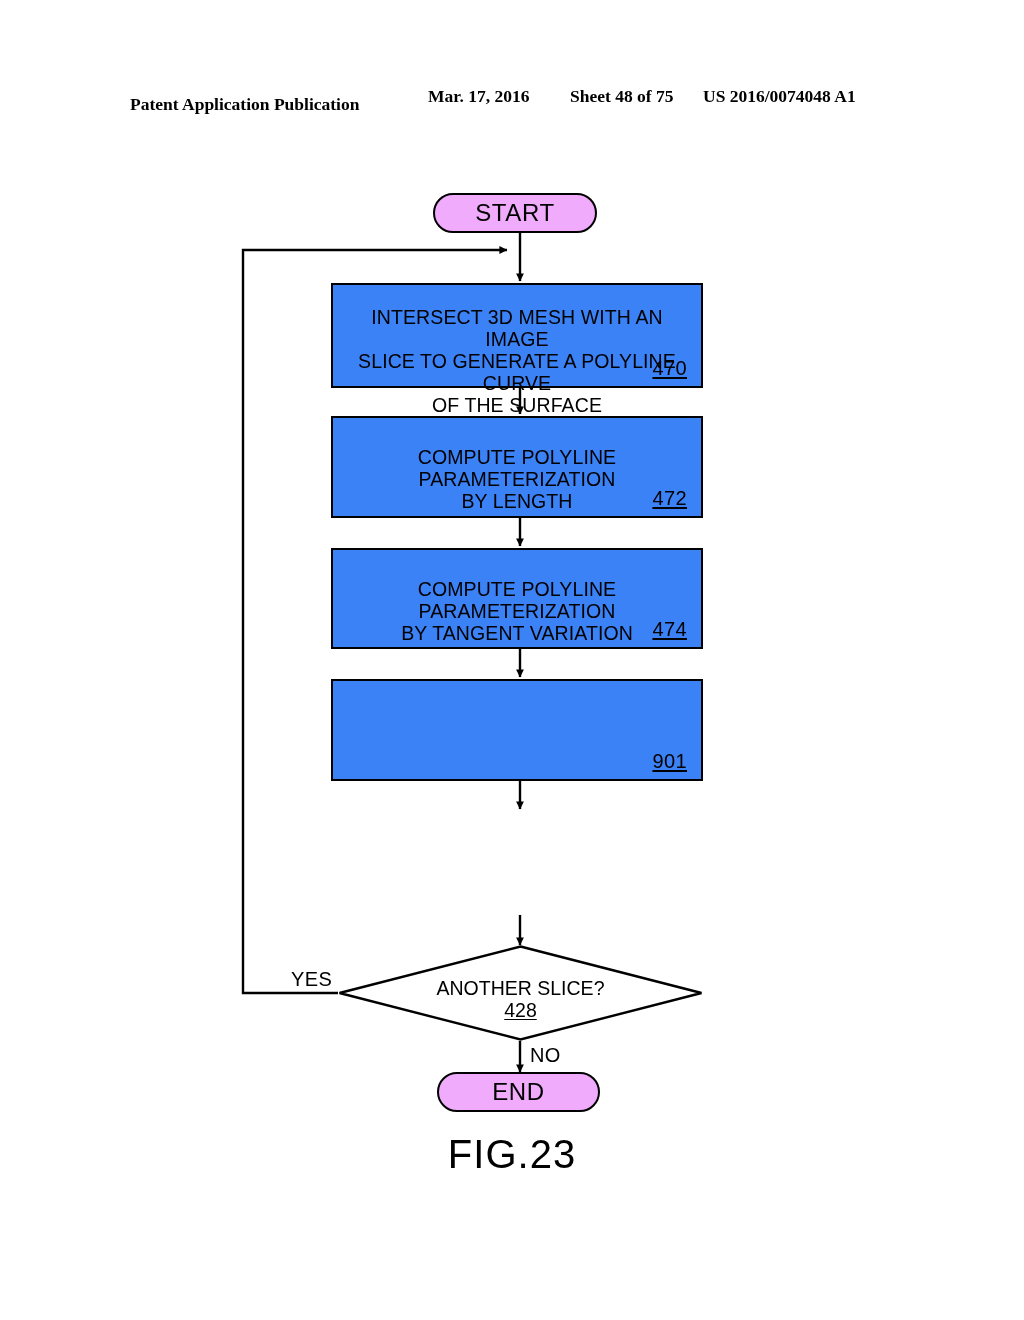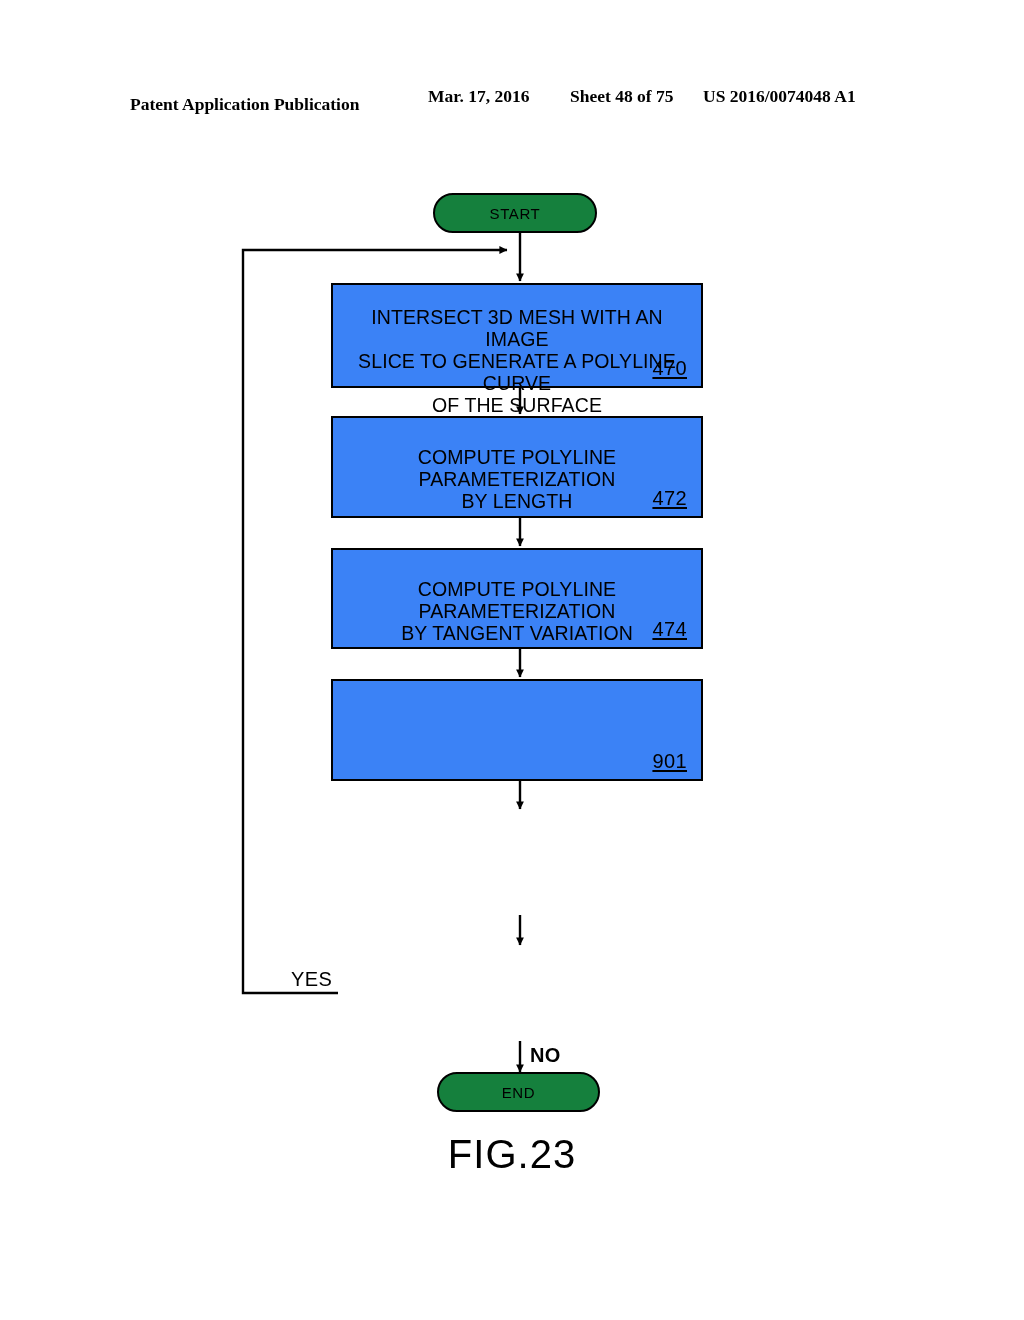--- a/index.html
+++ b/index.html
@@ -57,25 +57,25 @@
     top: 0;
     width: 1024px;
     height: 1320px;
   }
 
   
   .terminal {
     position: absolute;
     border: 2.5px solid #000;
     border-radius: 999px;
-    background: #15803d;
+    background: #f0abfc;
     display: flex;
     align-items: center;
     justify-content: center;
-    font-size: 15px;
+    font-size: 24px;
     letter-spacing: 0.6px;
     box-sizing: border-box;
   }
 
   
   .proc-box {
     position: absolute;
     border: 2.5px solid #000;
     background: #3b82f6;
     box-sizing: border-box;
@@ -206,24 +206,31 @@
     <div class="proc-text" style="top:28px;">COMPUTE POLYLINE PARAMETERIZATION
 BY TANGENT VARIATION</div>
     <div class="ref-num">474</div>
   </div>
 
   <div class="proc-box" style="left:331px; top:679px; width:372px; height:102px;">
     <div class="ref-num">901</div>
   </div>
 
 
+  <div class="diamond-wrap" style="left:338px; top:945px; width:365px; height:96px;">
+    <svg width="365" height="96" viewBox="0 0 365 96" xmlns="http://www.w3.org/2000/svg" style="position:absolute; left:0; top:0;">
+      <polygon points="182.5,1.5 363.5,48 182.5,94.5 1.5,48" fill="#ffffff" stroke="#000000" stroke-width="2.4"></polygon>
+    </svg>
+    <div class="diamond-label" style="top:32px;">ANOTHER SLICE?</div>
+    <div class="diamond-ref" style="top:54px;">428</div>
+  </div>
 
   <div class="edge-label" style="left:291px; top:968px;">YES</div>
 
-  <div class="edge-label" style="left:530px; top:1044px;font-weight:bold;">NO</div>
+  <div class="edge-label" style="left:530px; top:1044px;">NO</div>
 
   <div class="terminal" style="left:437px; top:1072px; width:163px; height:40px;">
     <span>END</span>
   </div>
 
 </div>
 
 <div id="fig-caption">FIG.23</div>
 
 </body></html>

